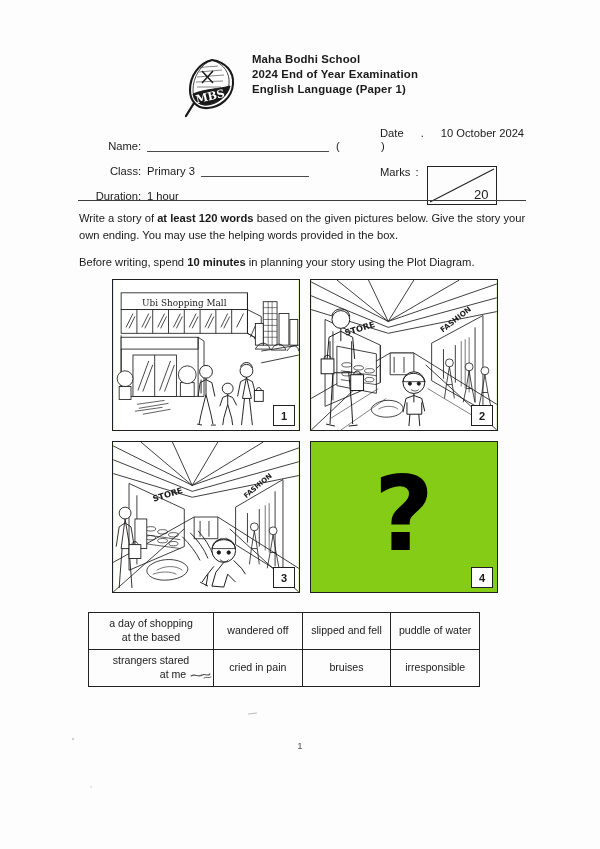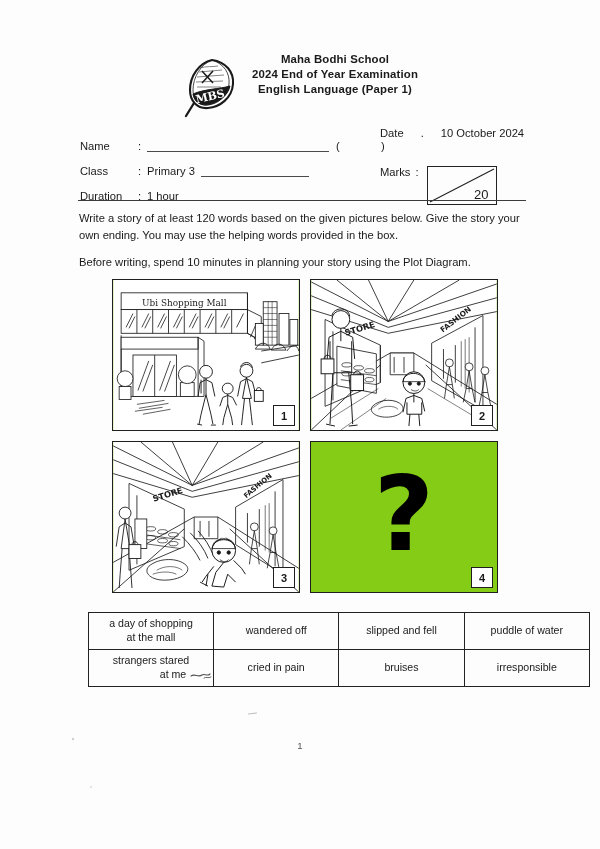--- a/index.html
+++ b/index.html
@@ -32,21 +32,21 @@
     align-items: flex-start;
     gap: 14px;
   }
   .logo {
     width: 56px;
     height: 62px;
     flex: none;
     margin-top: 4px;
   }
   .school-titles {
-    text-align: center;
+    text-align: left;
     line-height: 1.32;
   }
   .school-titles div {
     font-size: 11.4px;
     font-weight: bold;
     letter-spacing: 0.15px;
     white-space: nowrap;
   }
 
   
@@ -58,20 +58,21 @@
     font-size: 11.2px;
   }
   .frow {
     display: flex;
     align-items: flex-end;
     height: 25px;
   }
   .flabel {
     width: 58px;
     flex: none;
+    text-align: right;
   }
   .fcolon {
     width: 9px;
     flex: none;
   }
   .rule {
     display: inline-block;
     border-bottom: 1px solid #4a4a4a;
     height: 11px;
   }
@@ -131,21 +132,21 @@
   
   .instructions {
     position: absolute;
     left: 79px;
     top: 210px;
     width: 450px;
     font-size: 11.2px;
     line-height: 1.48;
   }
   .instructions p { margin: 0 0 11px 0; }
-  .instructions b { font-weight: normal; }
+  .instructions b { font-weight: bold; }
 
   
   .picgrid {
     position: absolute;
     left: 112px;
     top: 279px;
     width: 386px;
     display: grid;
     grid-template-columns: 188px 188px;
     grid-template-rows: 152px 152px;
@@ -188,21 +189,21 @@
     line-height: 1;
     color: #000;
     padding-bottom: 6px;
   }
 
   
   .helping {
     position: absolute;
     left: 88px;
     top: 612px;
-    width: 502px;
+    width: 392px;
     border-collapse: collapse;
     table-layout: fixed;
   }
   .helping td {
     border: 1.2px solid #222;
     height: 32px;
     text-align: center;
     vertical-align: middle;
     font-size: 10.6px;
     line-height: 1.3;
@@ -706,21 +707,21 @@
 
     <div class="panel">
       <div class="qmark">?</div>
       <div class="panel-num">4</div>
     </div>
   </div>
 
   <table class="helping">
     <tbody>
       <tr>
-        <td class="wide"><span>a day of shopping</span><br><span>at the mall</span></td>
+        <td class="wide"><span>a day of shopping</span><br><span>at the based</span></td>
         <td>wandered off</td>
         <td>slipped and fell</td>
         <td>puddle of water</td>
       </tr>
       <tr>
         <td class="wide"><span>strangers stared</span><br><span class="cell-annot"><span>at me</span><svg class="scribble" viewBox="0 0 22 11">
                 <path d="M1 6 C5 3 8 8 12 5 C15 3 17 7 20 4" stroke="#333" stroke-width="1.1" fill="none" stroke-linecap="round"></path>
                 <path d="M14 8 C16 6 18 9 21 7" stroke="#333" stroke-width="0.9" fill="none" stroke-linecap="round"></path>
               </svg></span></td>
         <td>cried in pain</td>

